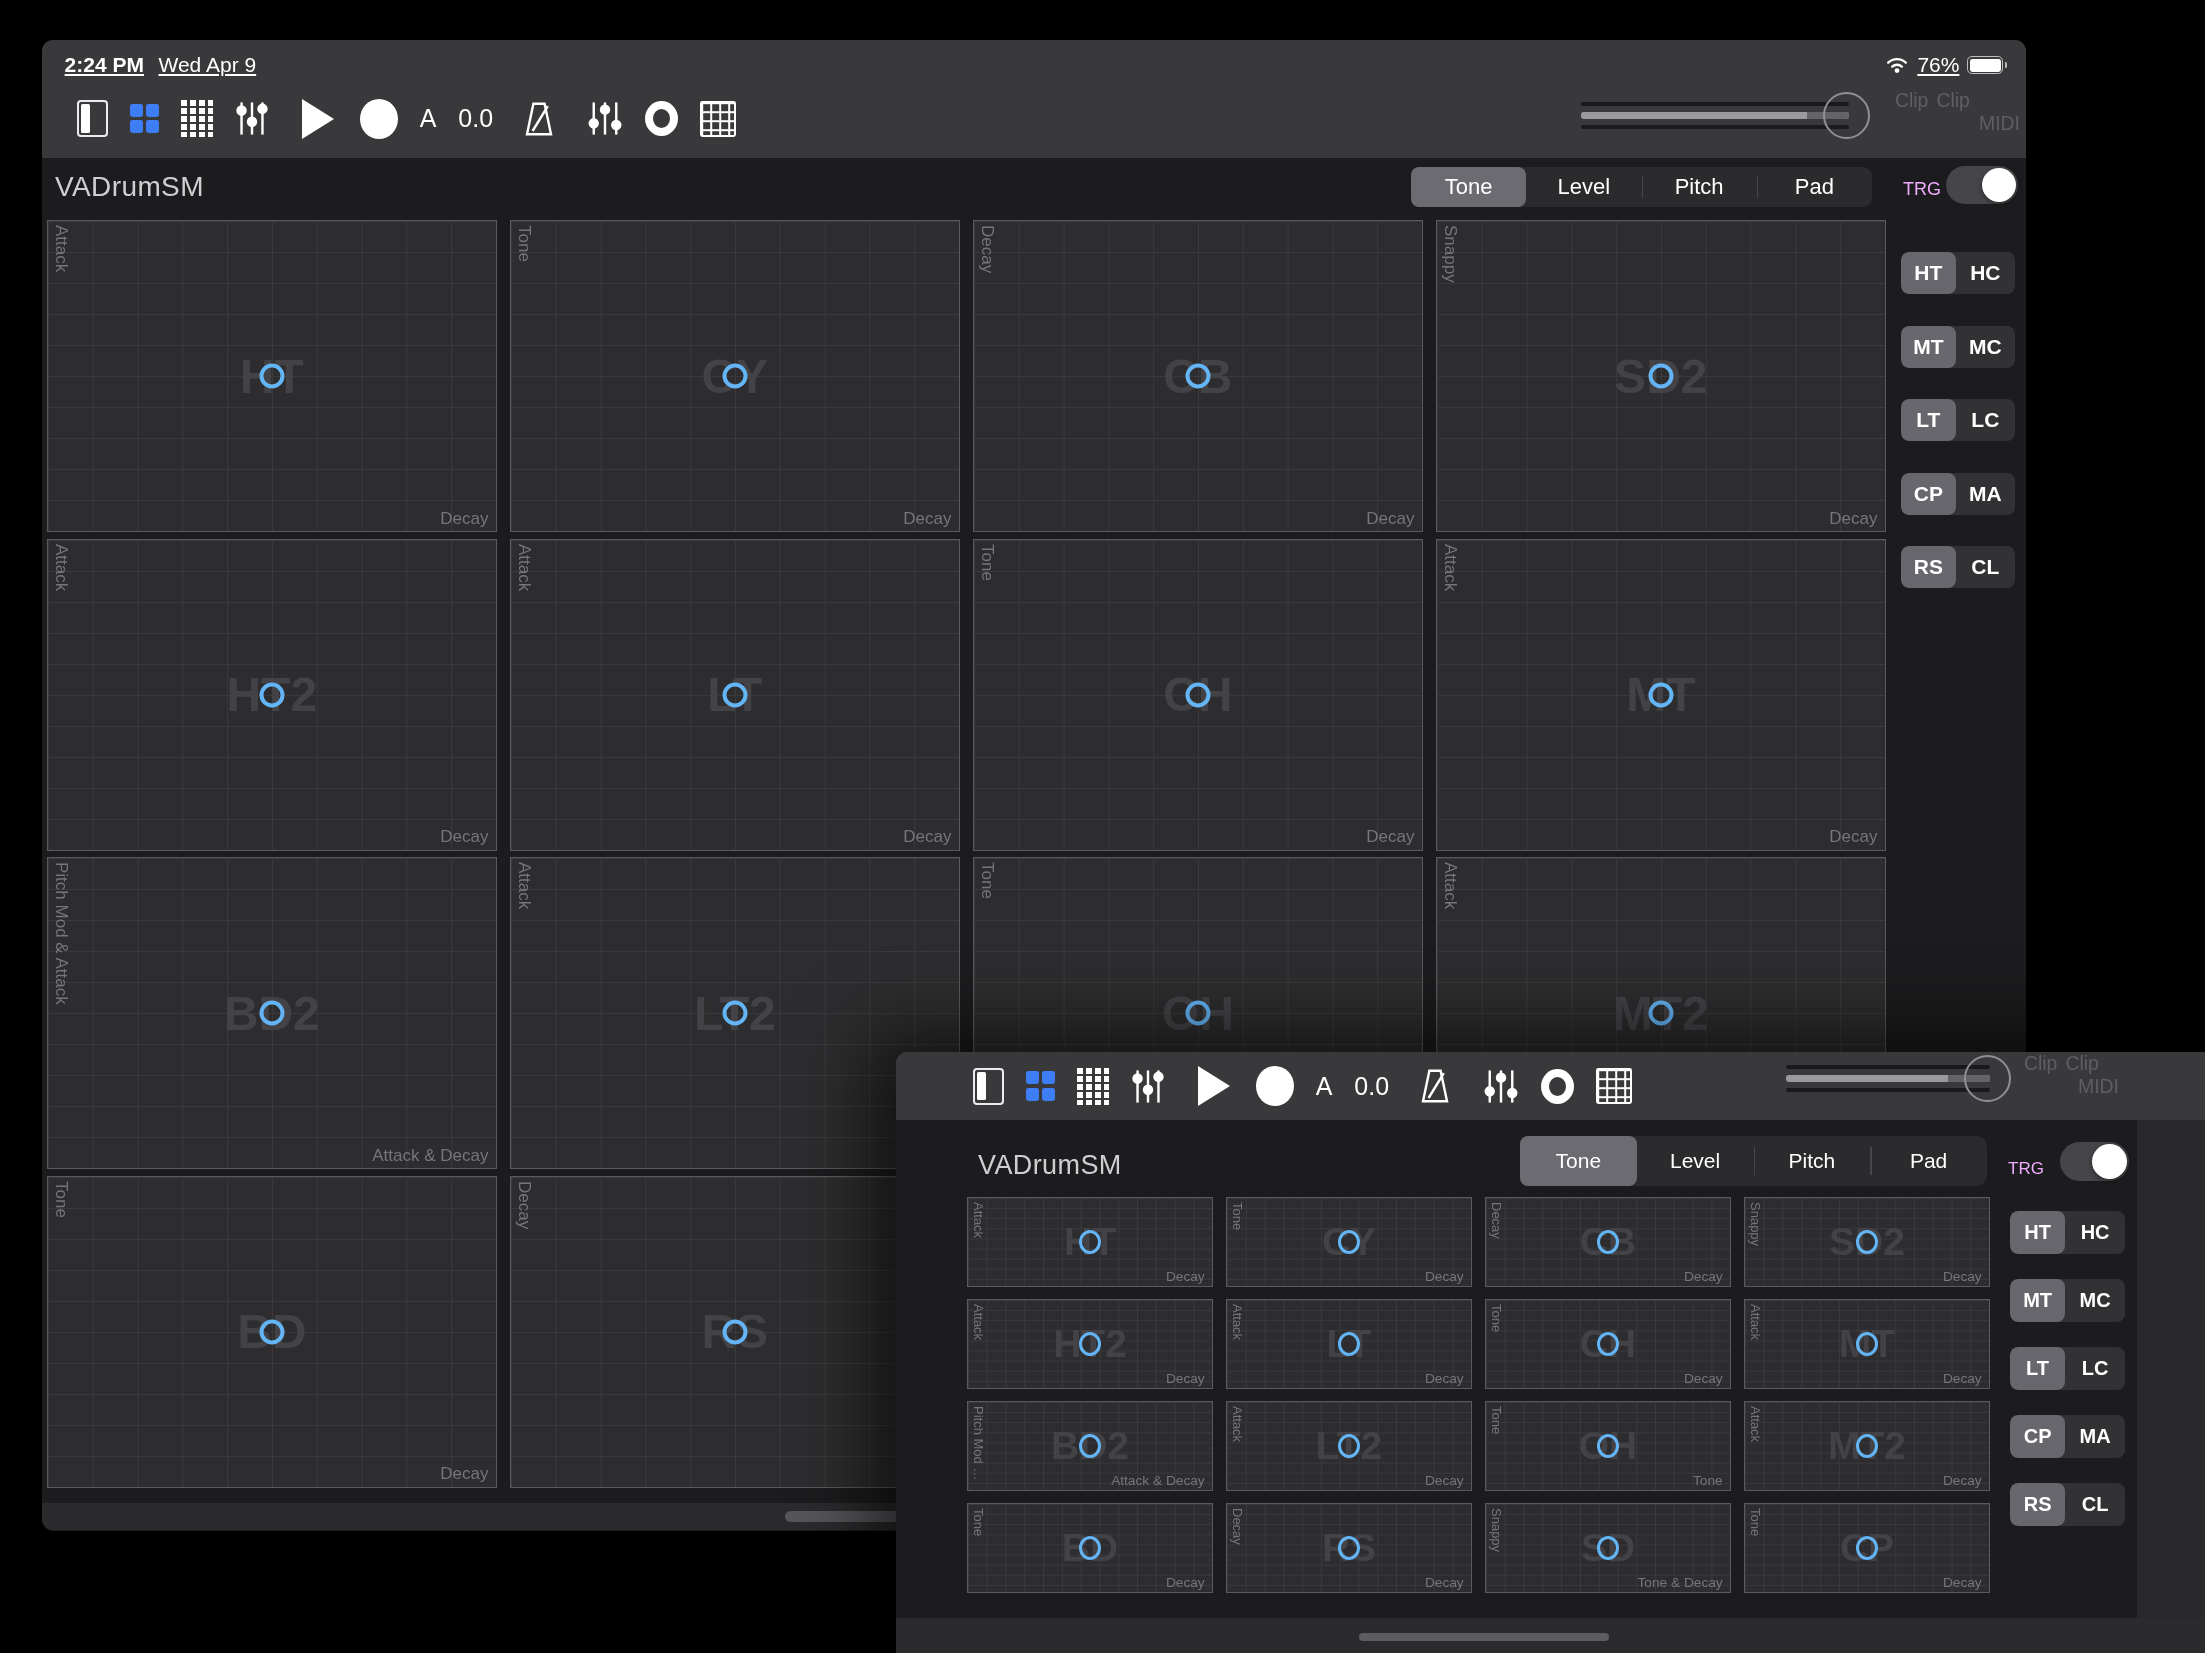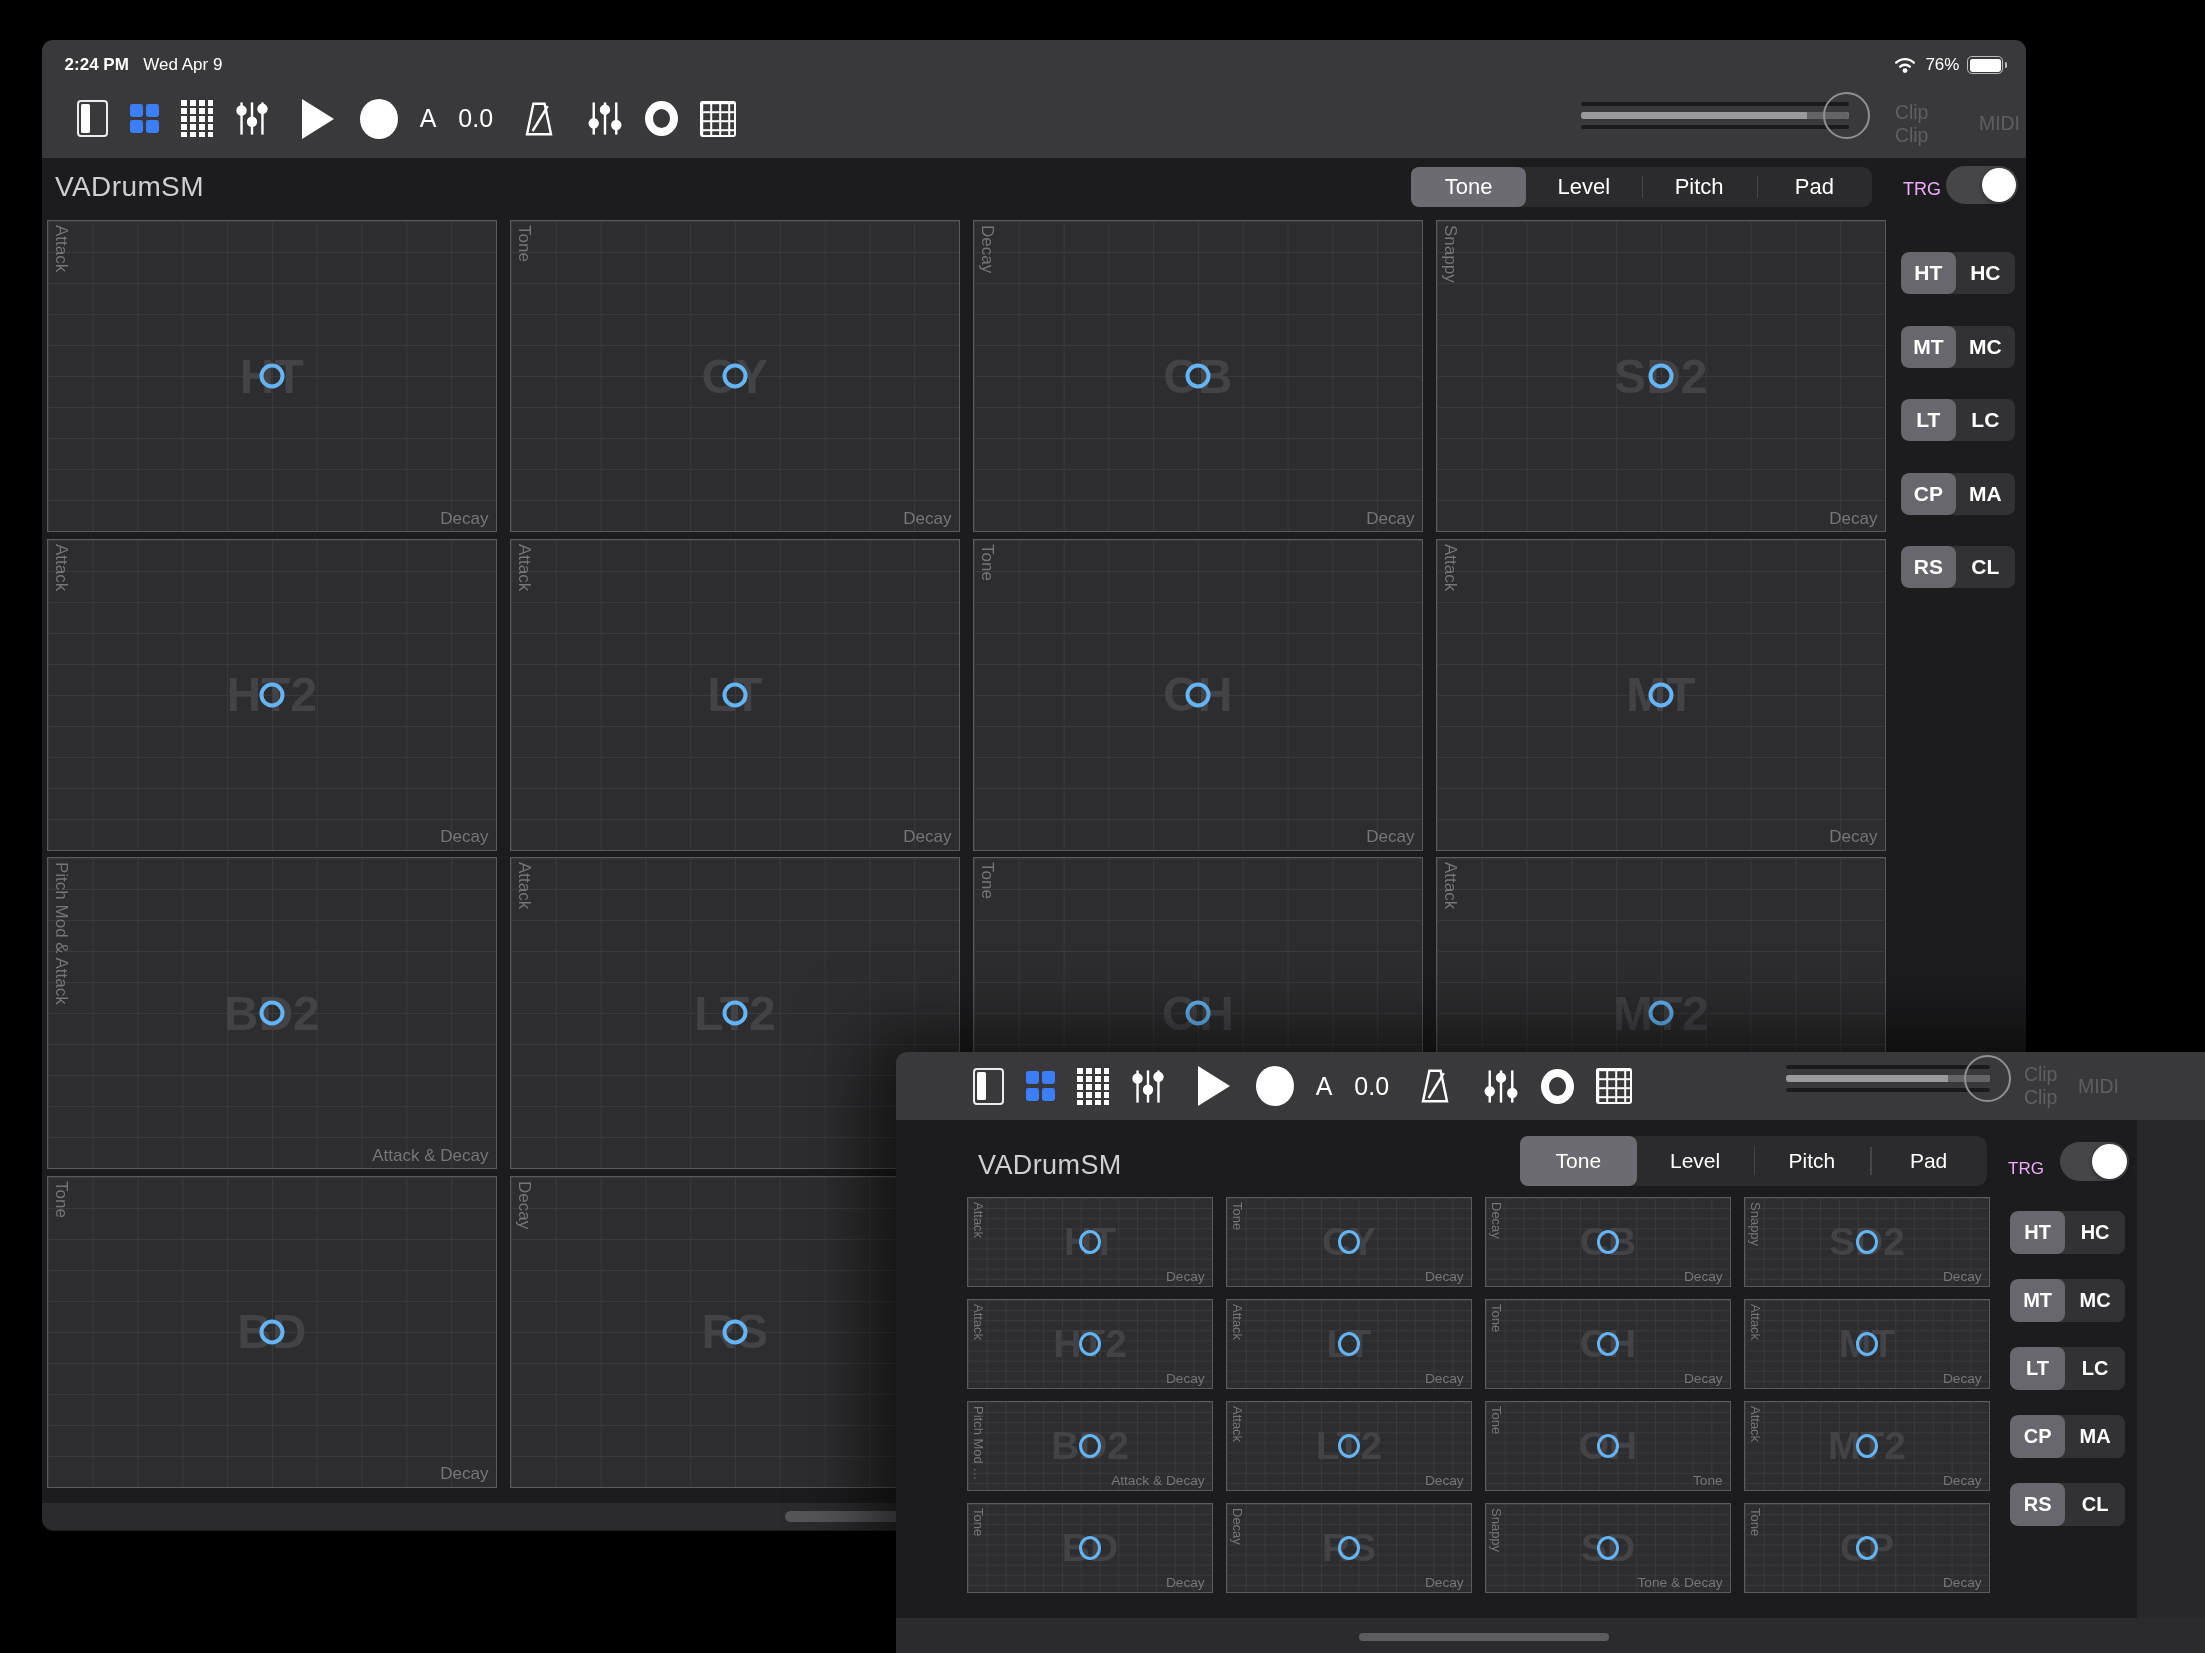--- a/index.html
+++ b/index.html
@@ -11,21 +11,21 @@
   .window-back  { left:42px; top:40px; width:1984px; height:1491px; border-radius:11.3px; z-index:1; }
   .window-front { left:896px; top:1052px; width:1309px; height:601px; border-radius:11.3px 0 0 0; z-index:2;
                   box-shadow:-27.4px -19.4px 73px rgba(0,0,0,.6); }
 
   
   .header { position:absolute; left:0; right:0; top:0; background:#39393b; }
   .window-back  .header { height:118px; border-radius:11.3px 11.3px 0 0; }
   .window-front .header { height:68px;  border-radius:11.3px 0 0 0; }
 
   .statusbar { position:absolute; top:0; left:0; right:0; height:39px; display:flex; align-items:center;
-               padding:11.3px 22.6px 0; color:#fff; font-size:17px; }
+               padding:11.3px 22.6px 0; color:#fff; font-size:21px;text-decoration:underline; }
   .status-time { font-weight:700; }
   .status-date { margin-left:14.5px; }
   .status-right { margin-left:auto; display:flex; align-items:center; gap:8px; }
   .battery { width:36px; height:18px; border:1.6px solid #bdbdbf; border-radius:4.8px; position:relative; }
   .battery::before { content:""; position:absolute; inset:1.6px; background:#fff; border-radius:2.4px; }
   .battery::after { content:""; position:absolute; right:-4.8px; top:4.8px; width:2.4px; height:6.5px; background:#bdbdbf;
                     border-radius:0 1.6px 1.6px 0; }
 
   .toolbar { position:absolute; left:0; right:0; display:flex; align-items:center; gap:22px; color:#fff; }
   .window-back  .toolbar { top:39px; height:79px; padding-left:35px; }
@@ -56,21 +56,21 @@
   .slider-group { position:absolute; }
   .window-back  .slider-group { left:1539px; top:49px; width:268px; height:69px; }
   .window-front .slider-group { left:890px; top:0; width:204px; height:68px; }
   .slider-line { position:absolute; left:0; right:0; border-radius:2.4px; }
   .slider-line.l-top    { top:13px; height:4px; background:#1a1a1c; }
   .slider-line.l-mid    { top:22.6px; height:7.3px; background:#9a9a9e; }
   .slider-line.l-mid::after { content:""; position:absolute; right:0; top:0; bottom:0; width:42px; background:#646468; border-radius:0 3.2px 3.2px 0; }
   .slider-line.l-bottom { top:36px; height:4px; background:#1a1a1c; }
   .slider-knob { position:absolute; top:3.2px; right:-21px; width:47px; height:47px; border:2.4px solid #909094;
                  border-radius:50%; background:transparent; }
-  .clip-col { position:absolute; display:flex; flex-direction:column; justify-content:center; gap:0;
+  .clip-col { position:absolute; display:flex; flex-direction:row; justify-content:center; gap:8px;
               font-size:19.4px; color:#5f5f63; }
   .window-back  .clip-col { left:1853px; top:49px; height:69px; }
   .window-front .clip-col { left:1128px; top:0;   height:68px; }
   .midi-label { position:absolute; display:flex; align-items:center; font-size:19.4px; color:#5f5f63; }
   .window-back  .midi-label { left:1937px; top:49px; height:69px; }
   .window-front .midi-label { left:1182px; top:0;   height:68px; }
 
   
   .plugin-title { position:absolute; color:#cfcfd1; letter-spacing:0.4px; }
   .window-back  .plugin-title { left:13px;  top:131px; font-size:28px; }

